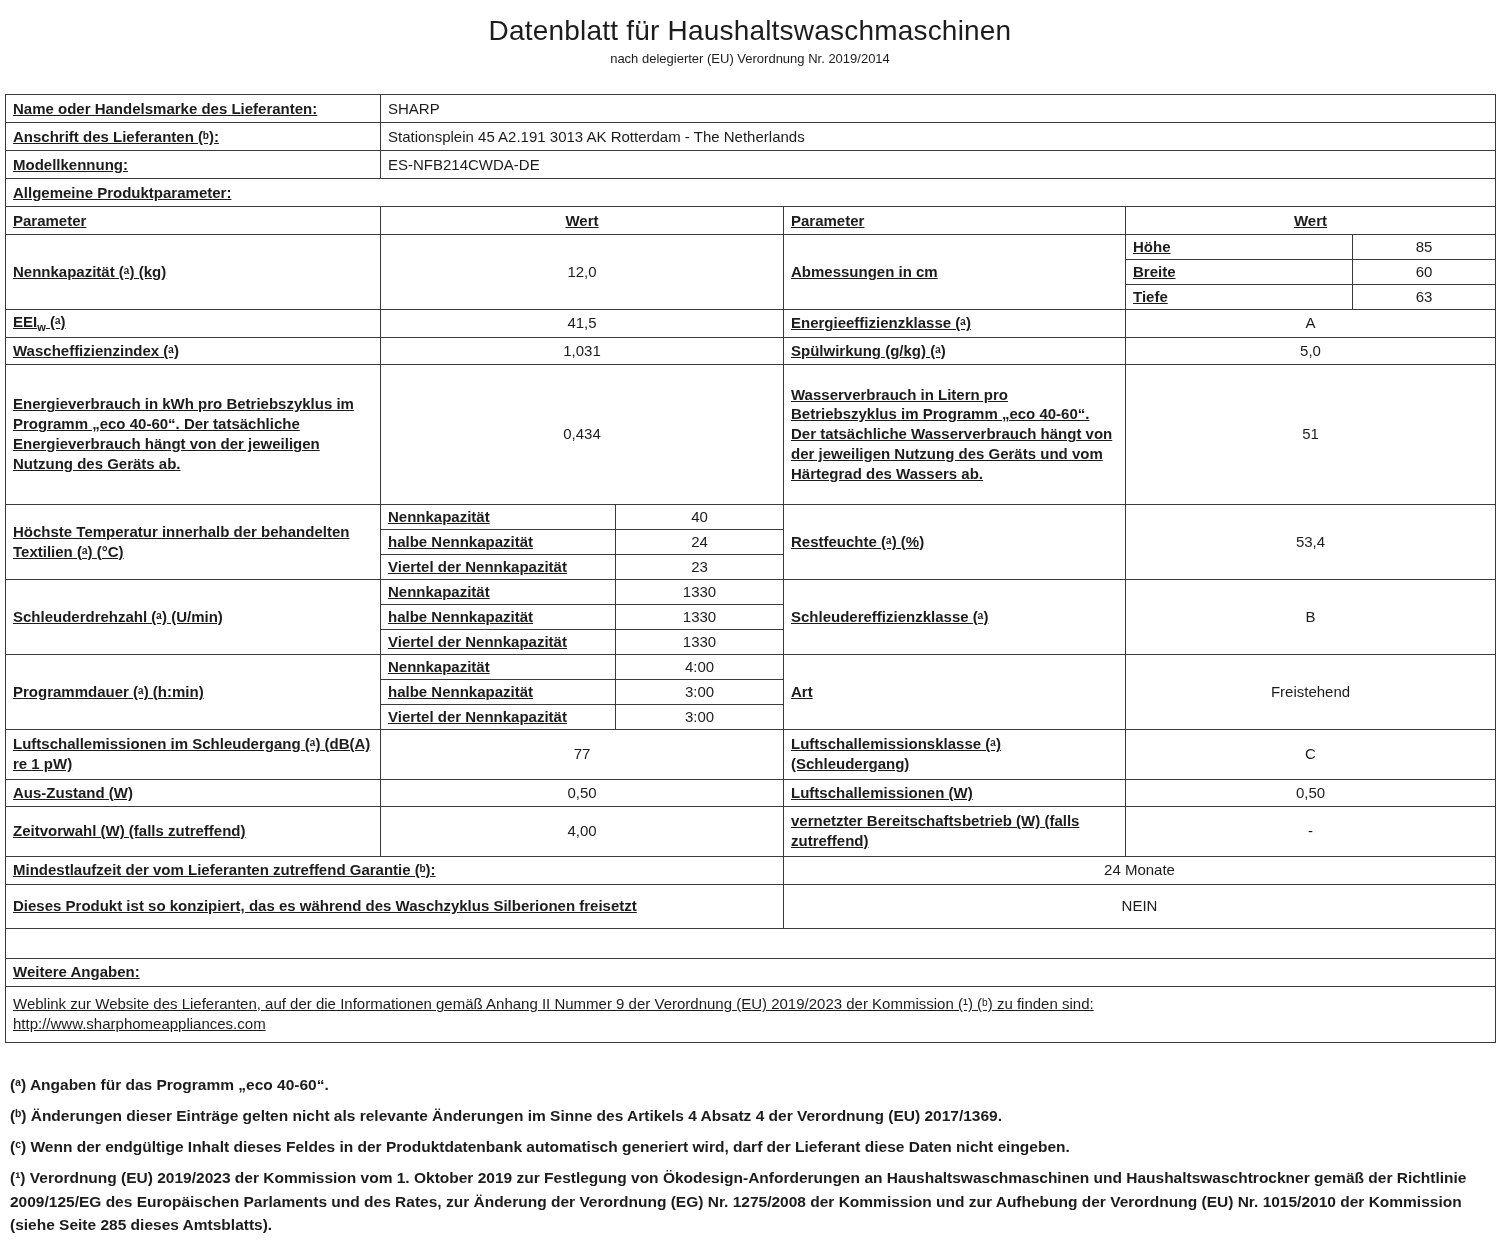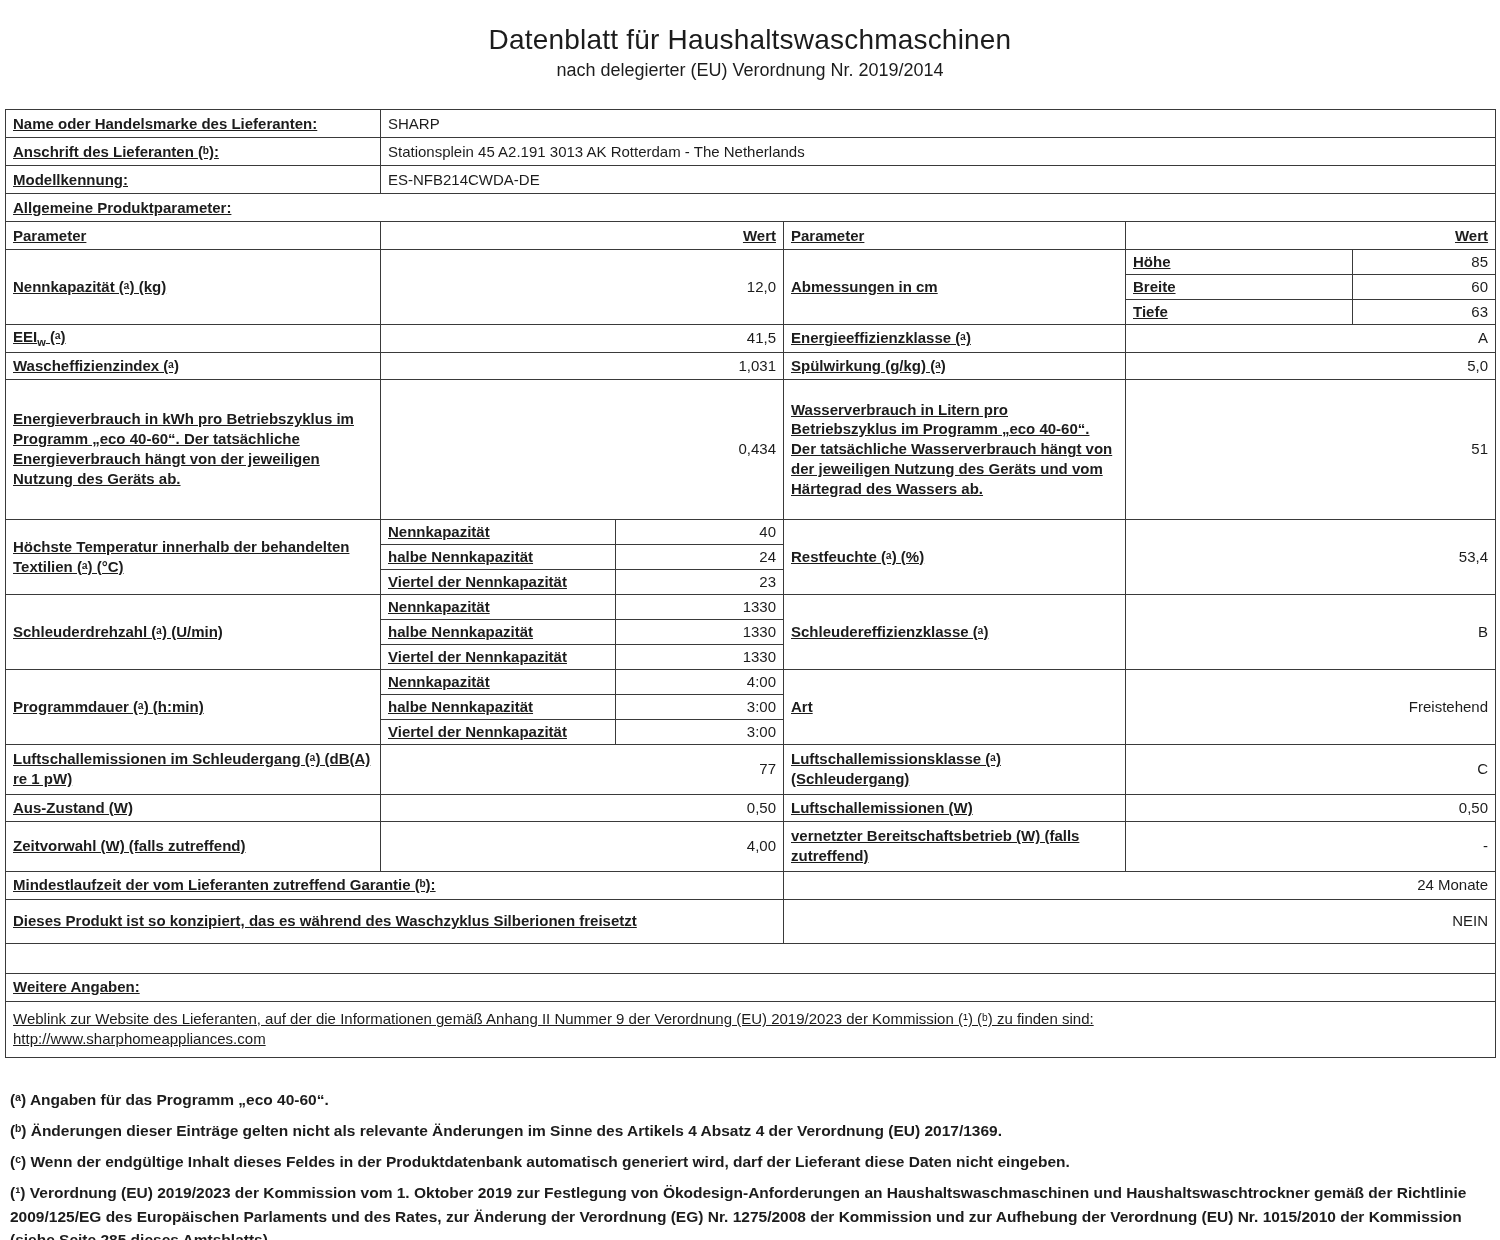--- a/index.html
+++ b/index.html
@@ -9,43 +9,43 @@
     background: #ffffff;
     color: #1c1c1c;
     font-family: "Liberation Sans", "DejaVu Sans", sans-serif;
     font-size: 15px;
   }
   .page { width: 1500px; padding: 4px 5px 18px 5px; }
   .title {
     text-align: center;
     font-size: 28px;
     font-weight: 400;
-    margin: 20px 0 4px 0;
+    margin: 11px 0 4px 0;
     letter-spacing: 0.2px;
   }
   .subtitle {
     text-align: center;
-    font-size: 18px;
+    font-size: 13px;
     margin: 0 0 28px 0;
   }
   table.sheet {
     border-collapse: collapse;
     table-layout: fixed;
     width: 1490px;
     font-size: 15px;
   }
   .sheet td {
     border: 1px solid #3a3a3a;
     padding: 2px 7px;
     vertical-align: middle;
     line-height: 1.32;
     overflow: hidden;
   }
   .b { font-weight: bold; text-decoration: underline; }
-  .c { text-align: right; }
+  .c { text-align: center; }
   sub.eei-sub { font-size: 11px; font-weight: bold; }
   tr.h27 { height: 28px; }
   tr.h25 { height: 25px; }
   tr.h26 { height: 27px; }
   tr.tall140 { height: 140px; }
   tr.h50 { height: 50px; }
   tr.h44 { height: 44px; }
   tr.h30 { height: 30px; }
   tr.h56 { height: 56px; text-decoration: underline; }
   .footnotes {

